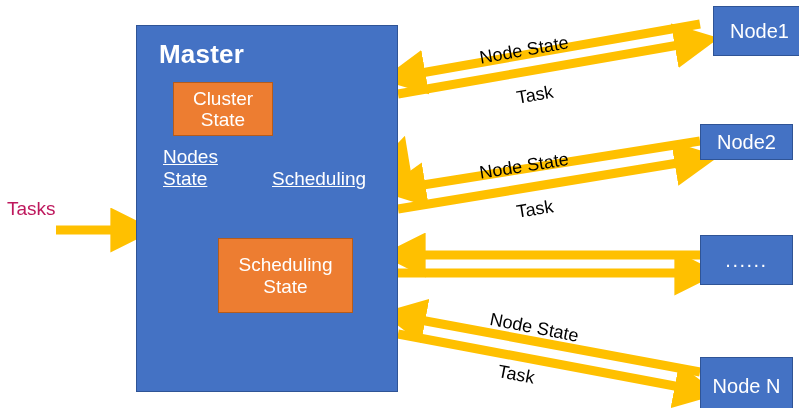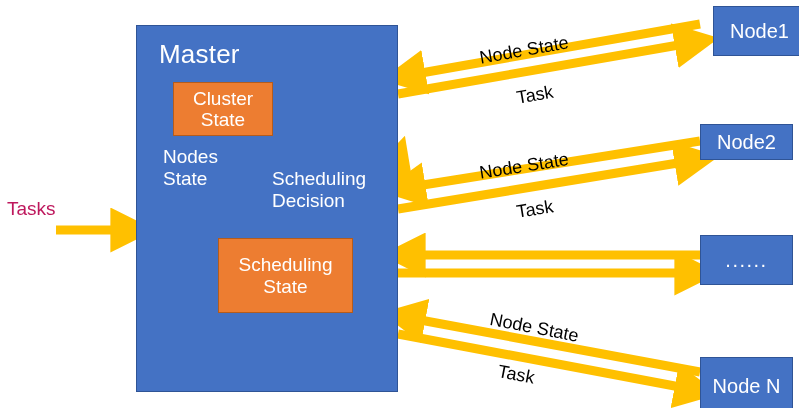--- a/index.html
+++ b/index.html
@@ -48,21 +48,21 @@
     width: 262px;
     height: 367px;
     align-items: flex-start;
     justify-content: flex-start;
   }
   #master-title {
     position: absolute;
     left: 22px;
     top: 14px;
     font-size: 26px;
-    font-weight: normal;
+    font-weight: bold;
     color: #ffffff;
     letter-spacing: 0.2px;
   }
   #cluster-state-box {
     left: 173px;
     top: 82px;
     width: 100px;
     height: 54px;
     font-size: 19px;
     justify-content: center;
@@ -102,20 +102,21 @@
     top: 357px;
     width: 93px;
     height: 59px;
     font-size: 20px;
   }
   .inner-label {
     position: absolute;
     color: #ffffff;
     font-size: 19px;
     line-height: 1.14;
+    text-decoration: underline;
   }
   #nodes-state-label {
     left: 163px;
     top: 146px;
     text-align: left;
   }
   #scheduling-decision-label {
     left: 272px;
     top: 168px;
     text-align: left;
@@ -177,21 +178,20 @@
     </div>
   </div>
 
   <div class="inner-label" id="nodes-state-label">
     <span>Nodes</span><br>
     <span>State</span>
   </div>
 
   <div class="inner-label" id="scheduling-decision-label">
     <span>Scheduling</span><br>
-    <span>Decision</span>
   </div>
 
   <div class="box box-orange" id="scheduling-logic-box">
     <div>
       <span>Scheduling</span><br>
       <span>State</span>
     </div>
   </div>
 
   <div id="tasks-label">Tasks</div>

